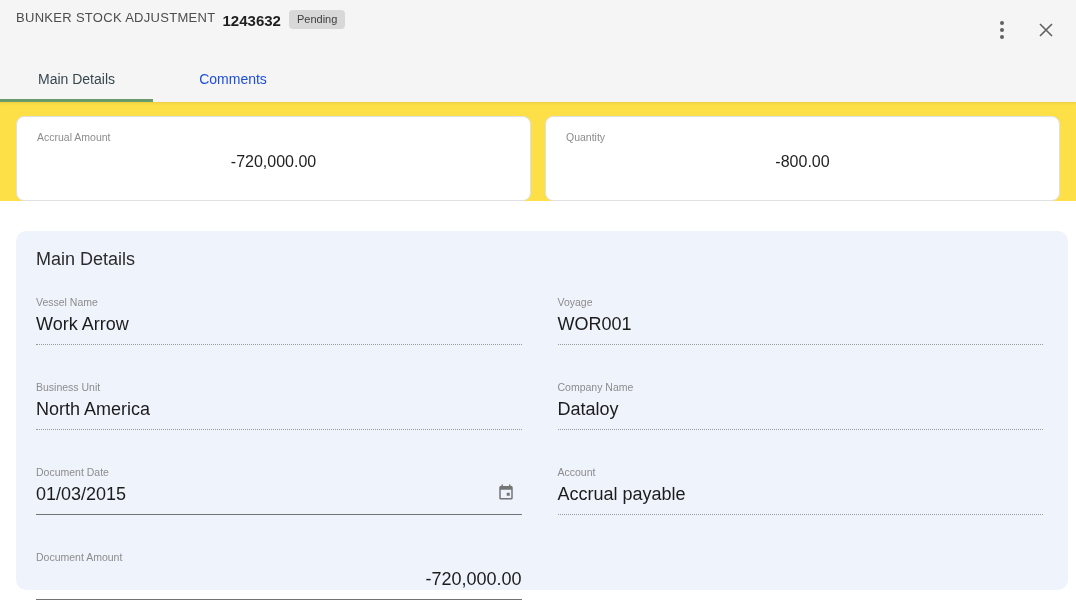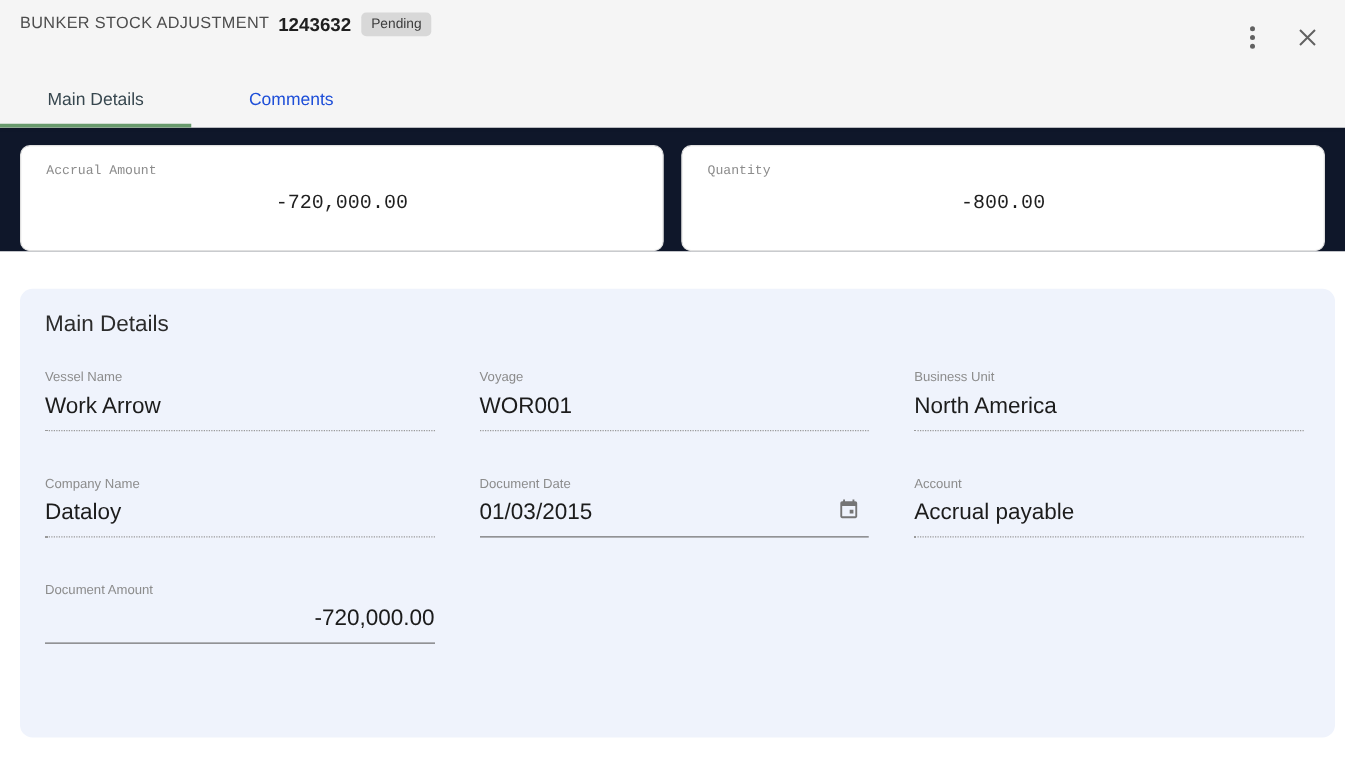--- a/index.html
+++ b/index.html
@@ -64,22 +64,21 @@
   .tab.t2 { width: 160px; }
   .tab.active {
     color: #37474f;
     border-bottom-color: var(--accent, #689a6c);
   }
   
   .cards-row {
     display: flex;
     gap: 14px;
     padding: 14px 16px 0 16px;
-    background: #0f172a;
-    font-family: Liberation Mono, monospace;
+    background: #fde047;
   }
   .summary-card {
     flex: 1;
     background: #ffffff;
     border: 1px solid #e0e0e0;
     border-radius: 8px;
     height: 85px;
     padding: 14px 20px;
     position: relative;
   }
@@ -95,21 +94,21 @@
     margin: 30px 8px 11px 16px;
     width: 1052px;
     height: 359px;
     background: #eff3fc;
     border-radius: 10px;
     padding: 18px 25px 28px 20px;
   }
   .panel-title { font-size: 18px; color: #2c2c2c; font-weight: 400; margin-bottom: 26px; }
   .fields-grid {
     display: grid;
-    grid-template-columns: 1fr 1fr 1fr;
+    grid-template-columns: 1fr 1fr;
     column-gap: 16px;
     row-gap: 31px;
     gap: 36px;
   }
   .field { position: relative; }
   .field-label { font-size: 10.5px; color: #8c8c8c; margin-bottom: 6px; }
   .field-value {
     font-size: 18px;
     color: #1c1c1c;
     padding-bottom: 9px;

